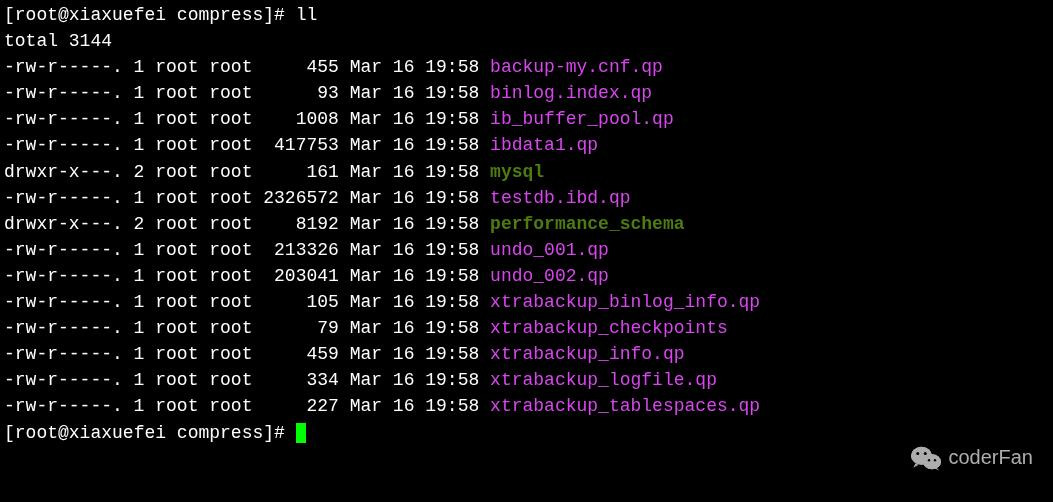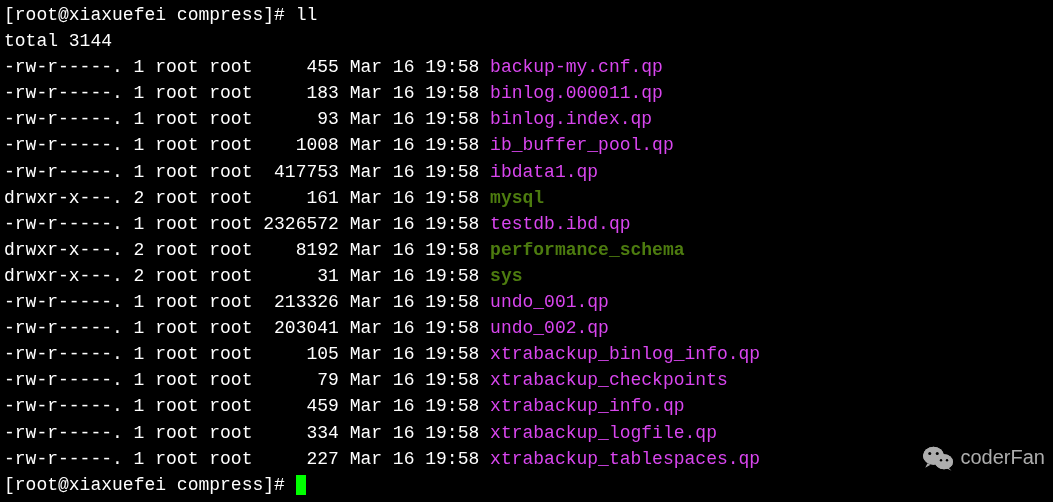--- a/index.html
+++ b/index.html
@@ -43,21 +43,21 @@
     }
     .cursor {
       display: inline-block;
       width: 10px;
       height: 20px;
       background: #00ff00;
       vertical-align: text-bottom;
     }
     .watermark {
       position: absolute;
-      right: 8px;
+      right: 20px;
       bottom: 30px;
       display: flex;
       align-items: center;
       gap: 8px;
       color: #ccc;
       font-family: Arial, sans-serif;
       font-size: 20px;
       opacity: 0.85;
     }
     .wechat-icon {
@@ -70,28 +70,26 @@
       height: 100%;
     }
   </style>
 </head>
 <body>
 
 <div id="terminal">
     <div class="line"><span class="prompt-open">[</span><span class="prompt-user">root@xiaxuefei compress</span><span class="prompt-close">]# </span><span class="cmd">ll</span></div>
     <div class="line">total 3144</div>
     <div class="line">-rw-r-----. 1 root root     455 Mar 16 19:58 <span class="file">backup-my.cnf.qp</span></div>
-    <div class="line">-rw-r-----. 1 root root     183 Mar 16 19:58 <span class="file">binlog.000011.qp</span></div>
     <div class="line">-rw-r-----. 1 root root      93 Mar 16 19:58 <span class="file">binlog.index.qp</span></div>
     <div class="line">-rw-r-----. 1 root root    1008 Mar 16 19:58 <span class="file">ib_buffer_pool.qp</span></div>
     <div class="line">-rw-r-----. 1 root root  417753 Mar 16 19:58 <span class="file">ibdata1.qp</span></div>
     <div class="line">drwxr-x---. 2 root root     161 Mar 16 19:58 <span class="dir">mysql</span></div>
     <div class="line">-rw-r-----. 1 root root 2326572 Mar 16 19:58 <span class="file">testdb.ibd.qp</span></div>
     <div class="line">drwxr-x---. 2 root root    8192 Mar 16 19:58 <span class="dir">performance_schema</span></div>
-    <div class="line">drwxr-x---. 2 root root      31 Mar 16 19:58 <span class="dir">sys</span></div>
     <div class="line">-rw-r-----. 1 root root  213326 Mar 16 19:58 <span class="file">undo_001.qp</span></div>
     <div class="line">-rw-r-----. 1 root root  203041 Mar 16 19:58 <span class="file">undo_002.qp</span></div>
     <div class="line">-rw-r-----. 1 root root     105 Mar 16 19:58 <span class="file">xtrabackup_binlog_info.qp</span></div>
     <div class="line">-rw-r-----. 1 root root      79 Mar 16 19:58 <span class="file">xtrabackup_checkpoints</span></div>
     <div class="line">-rw-r-----. 1 root root     459 Mar 16 19:58 <span class="file">xtrabackup_info.qp</span></div>
     <div class="line">-rw-r-----. 1 root root     334 Mar 16 19:58 <span class="file">xtrabackup_logfile.qp</span></div>
     <div class="line">-rw-r-----. 1 root root     227 Mar 16 19:58 <span class="file">xtrabackup_tablespaces.qp</span></div>
     <div class="line"><span class="prompt-open">[</span><span class="prompt-user">root@xiaxuefei compress</span><span class="prompt-close">]# </span><span class="cursor"></span></div>
   </div>
 

